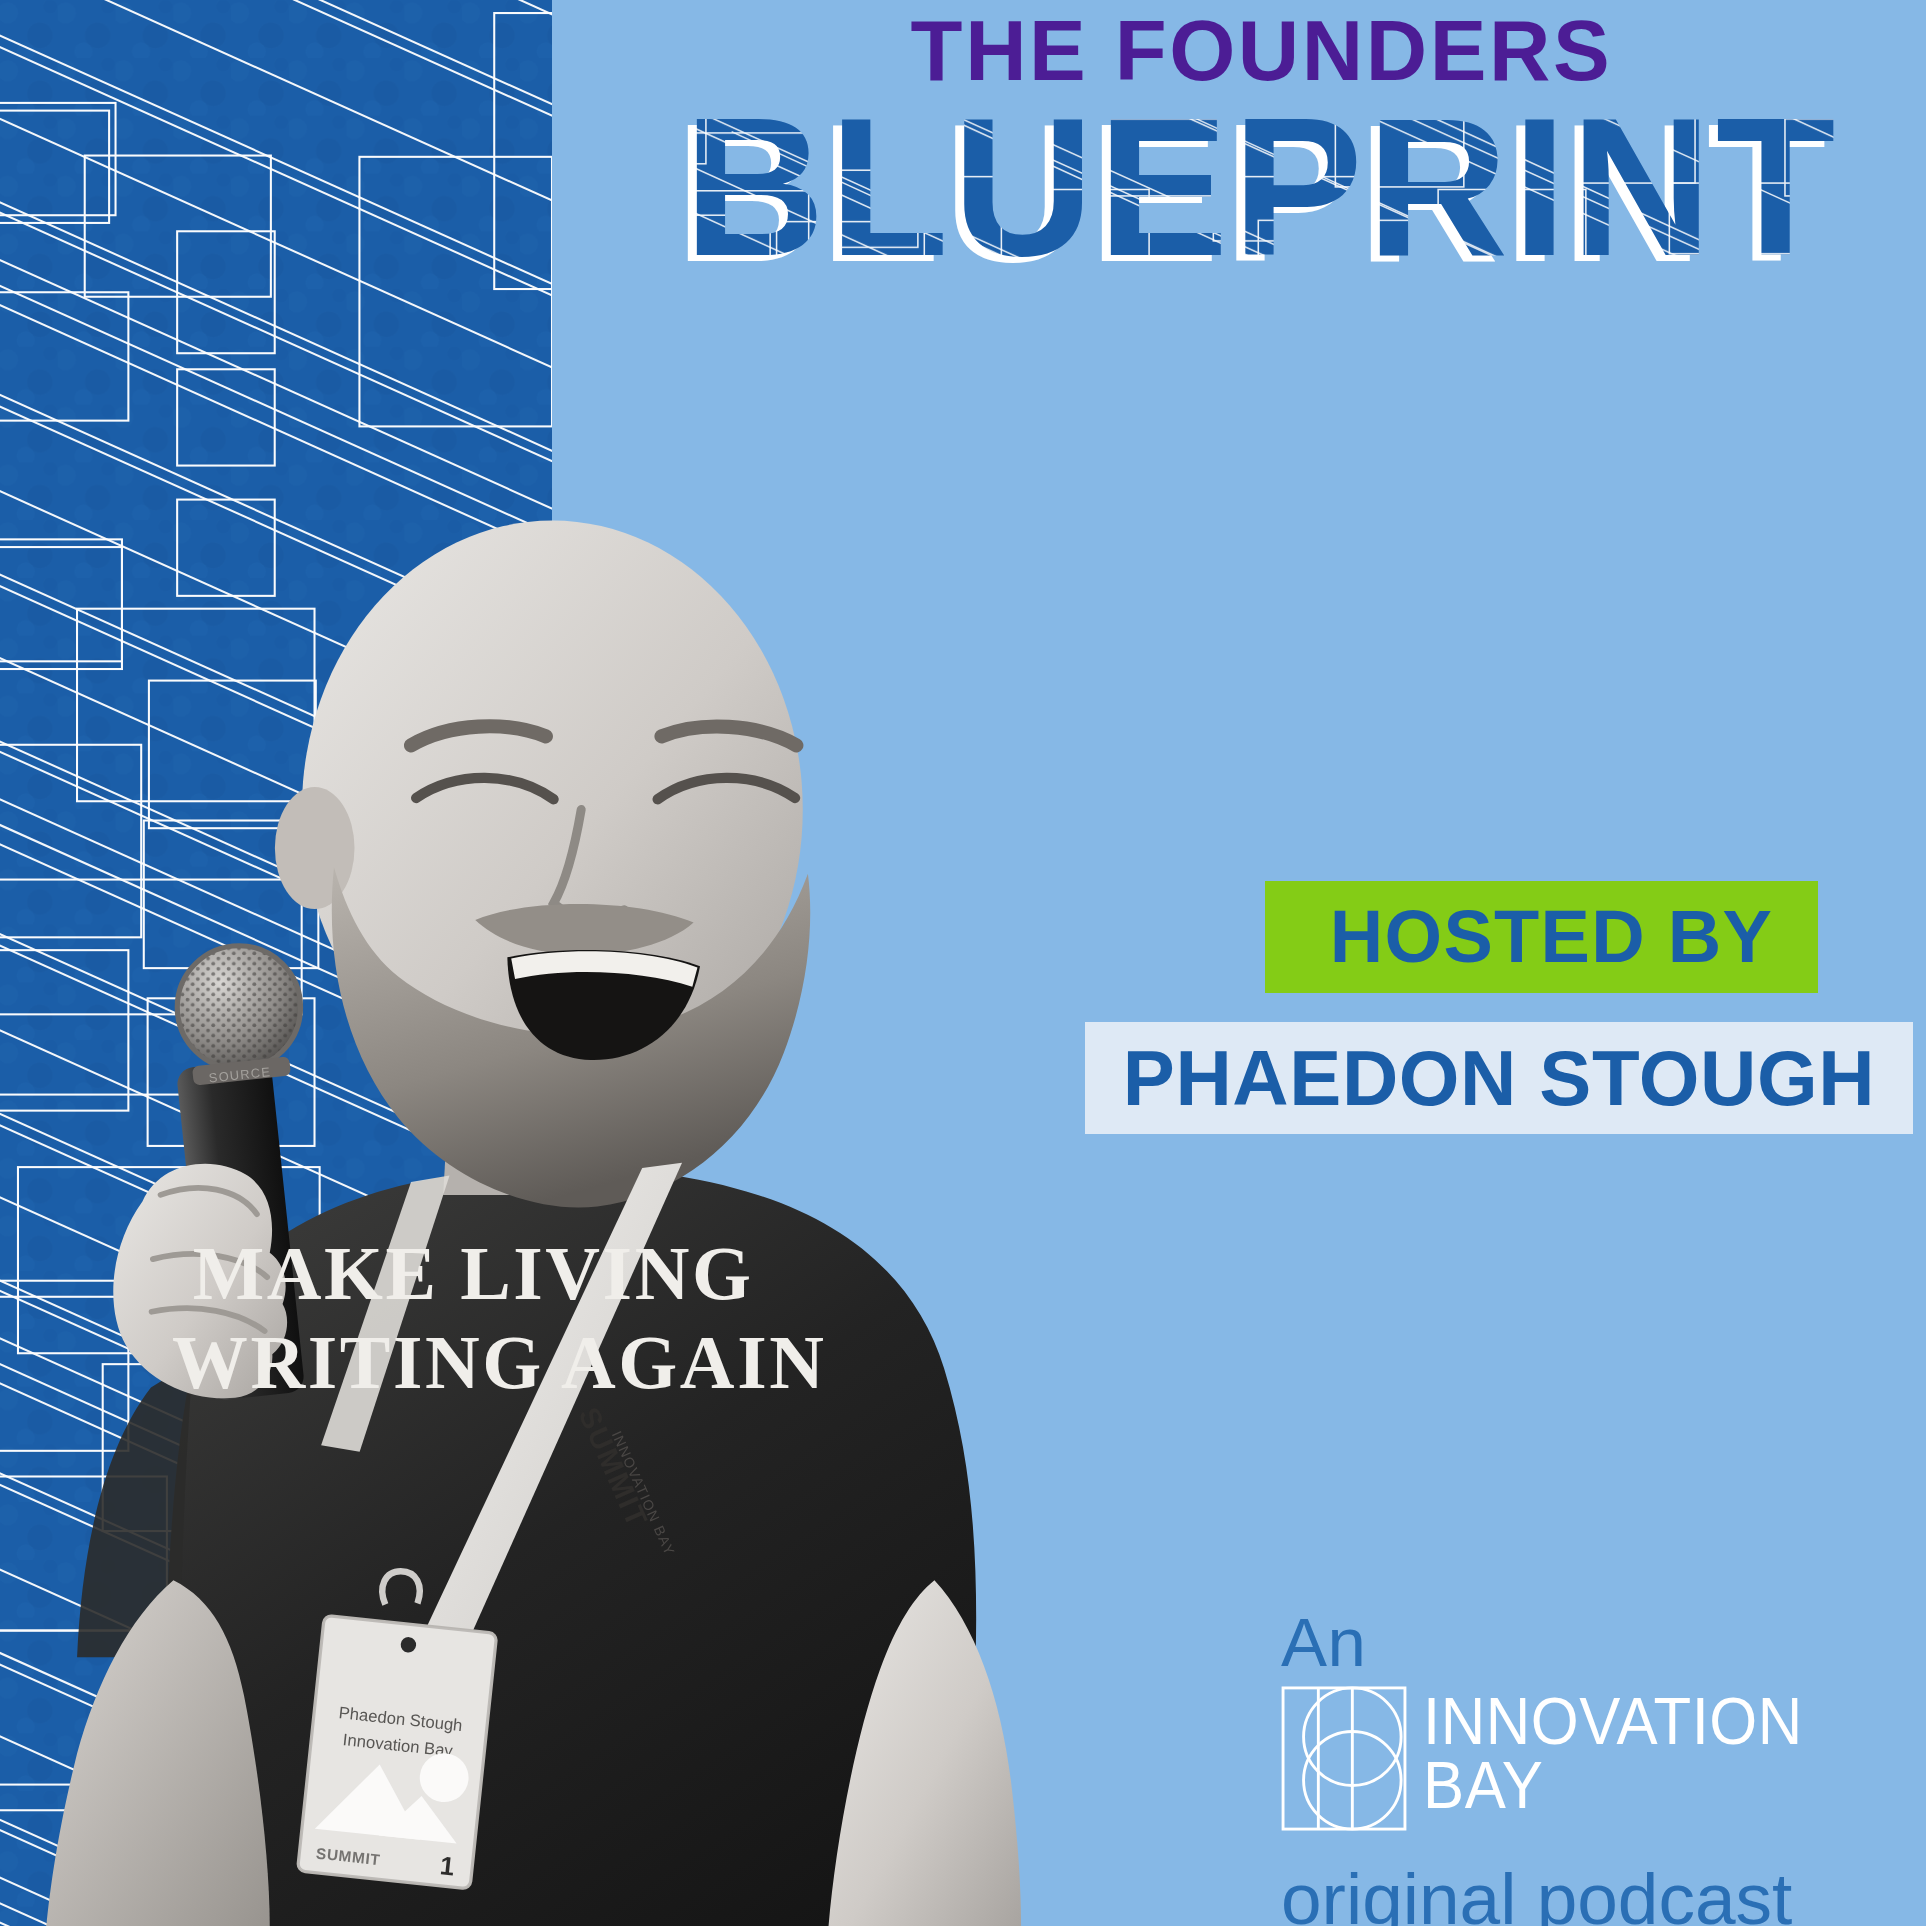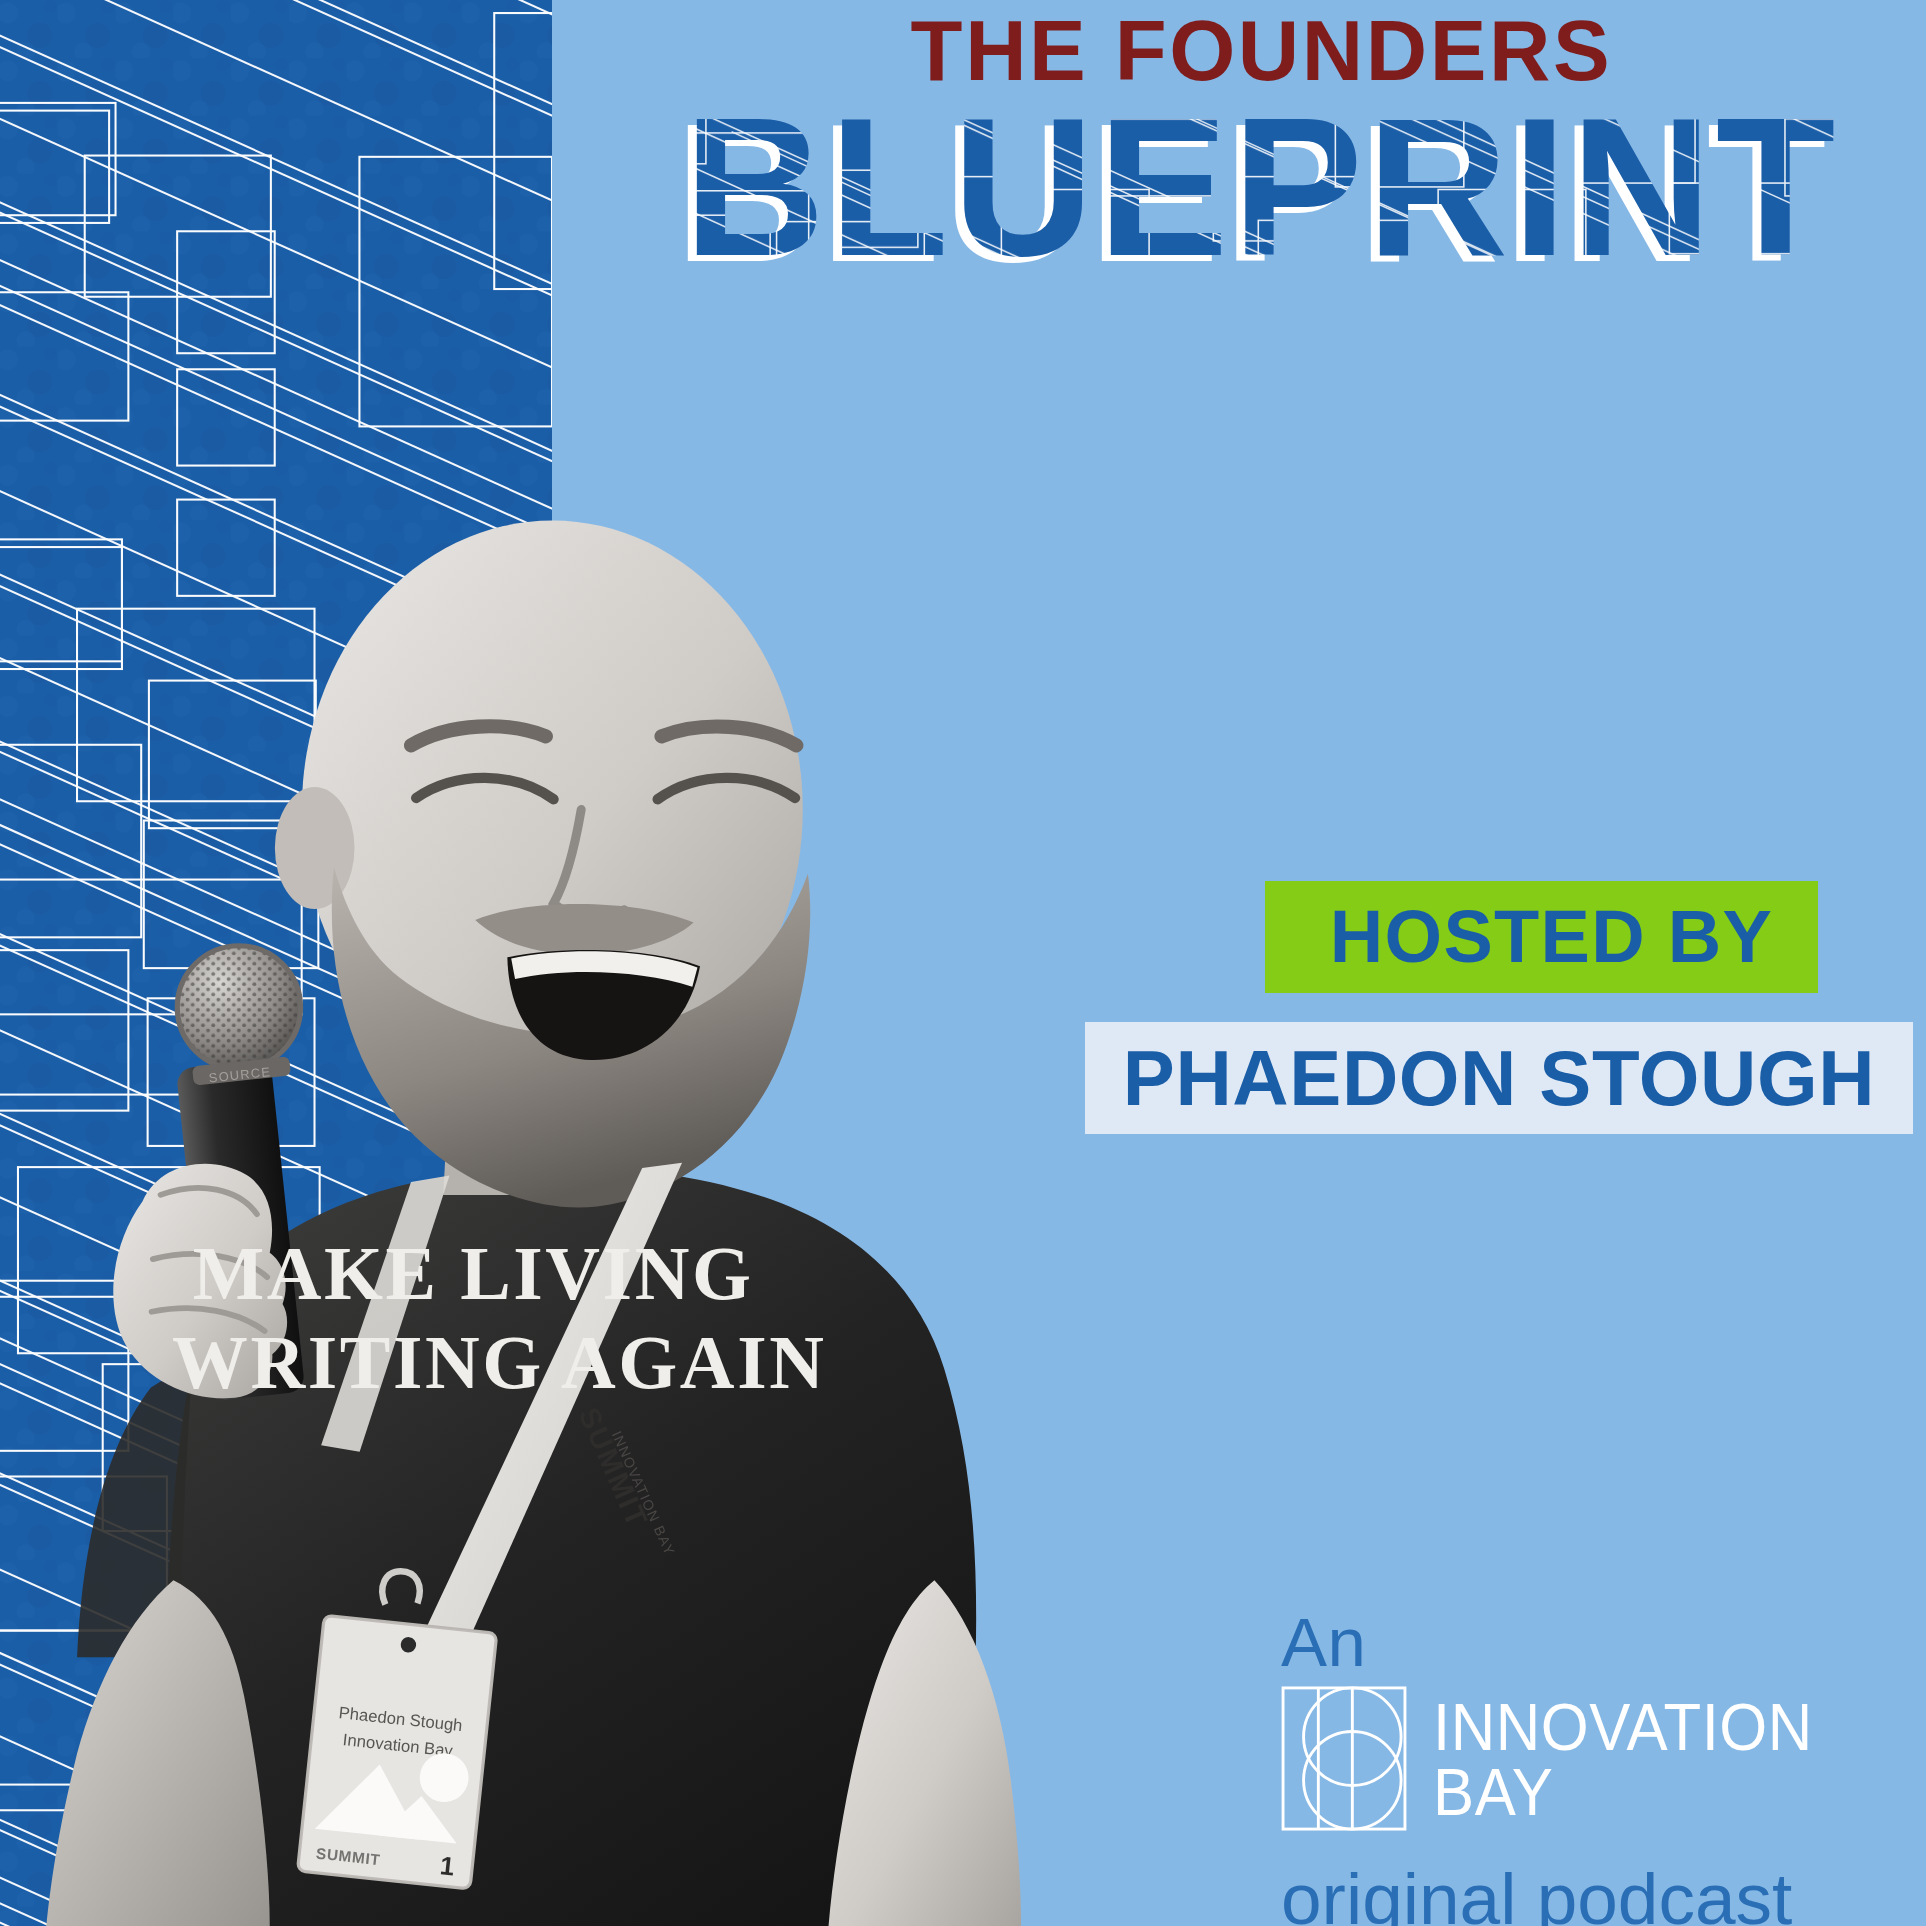--- a/index.html
+++ b/index.html
@@ -33,21 +33,21 @@
     position: absolute;
     left: 616px;
     top: 6.4px;
     width: 1291px;
     text-align: center;
   }
   #the-founders {
     font-size: 85px;
     font-weight: 700;
     letter-spacing: 2.6px;
-    color: #7f1d1d;
+    color: #4c1d95;
     line-height: 1.05;
     margin: 0;
     padding: 0;
     white-space: nowrap;
     text-align: center;
     font-family: "Liberation Sans", sans-serif;
   }
   
   #blueprint-word {
     margin-top: -2.6px;
@@ -117,22 +117,22 @@
     font-size: 69px;
     font-weight: 300;
     color: #2A6FB5;
     line-height: 1;
     letter-spacing: 0.6px;
     margin: 0 0 9px 0;
     font-family: "Liberation Sans", sans-serif;
   }
   #ib-lockup {
     display: flex;
-    align-items: center;
-    gap: 26px;
+    align-items: flex-start;
+    gap: 16px;
   }
   #ib-mark { flex: 0 0 auto; }
   #ib-wordmark {
     padding-top: 2.6px;
   }
   .ib-line {
     color: #ffffff;
     font-size: 67px;
     font-weight: 400;
     letter-spacing: 0.6px;

